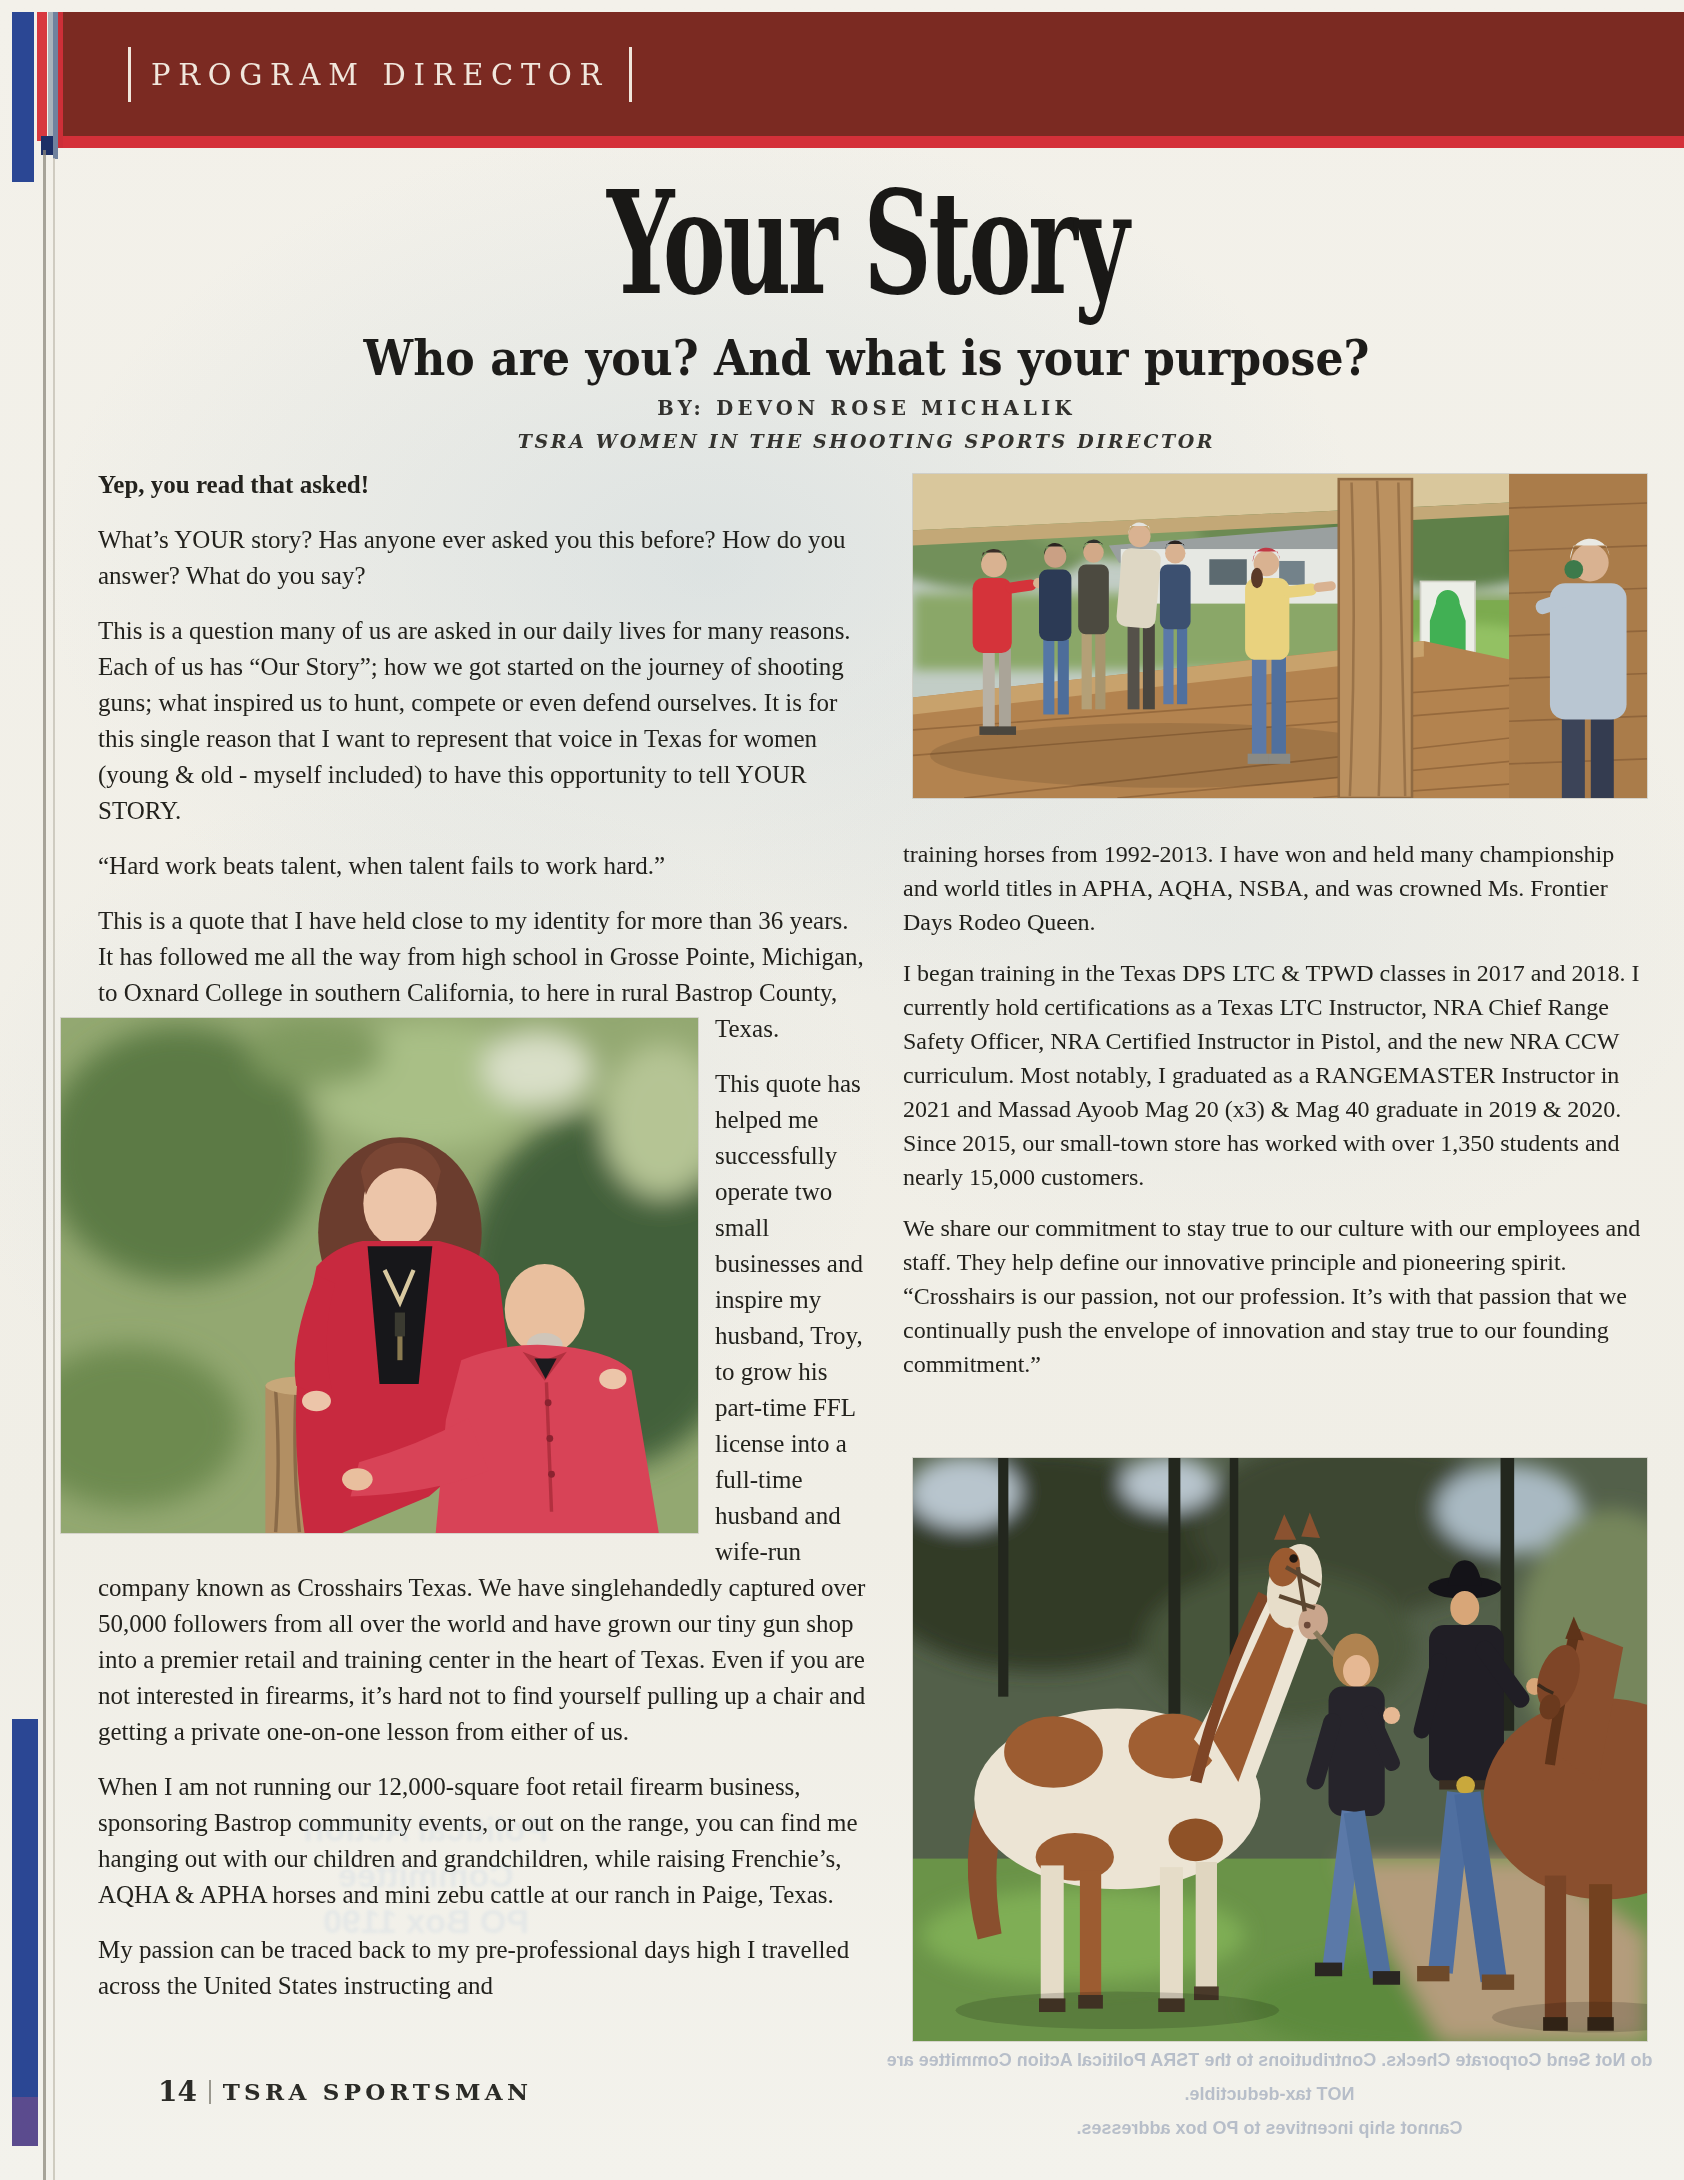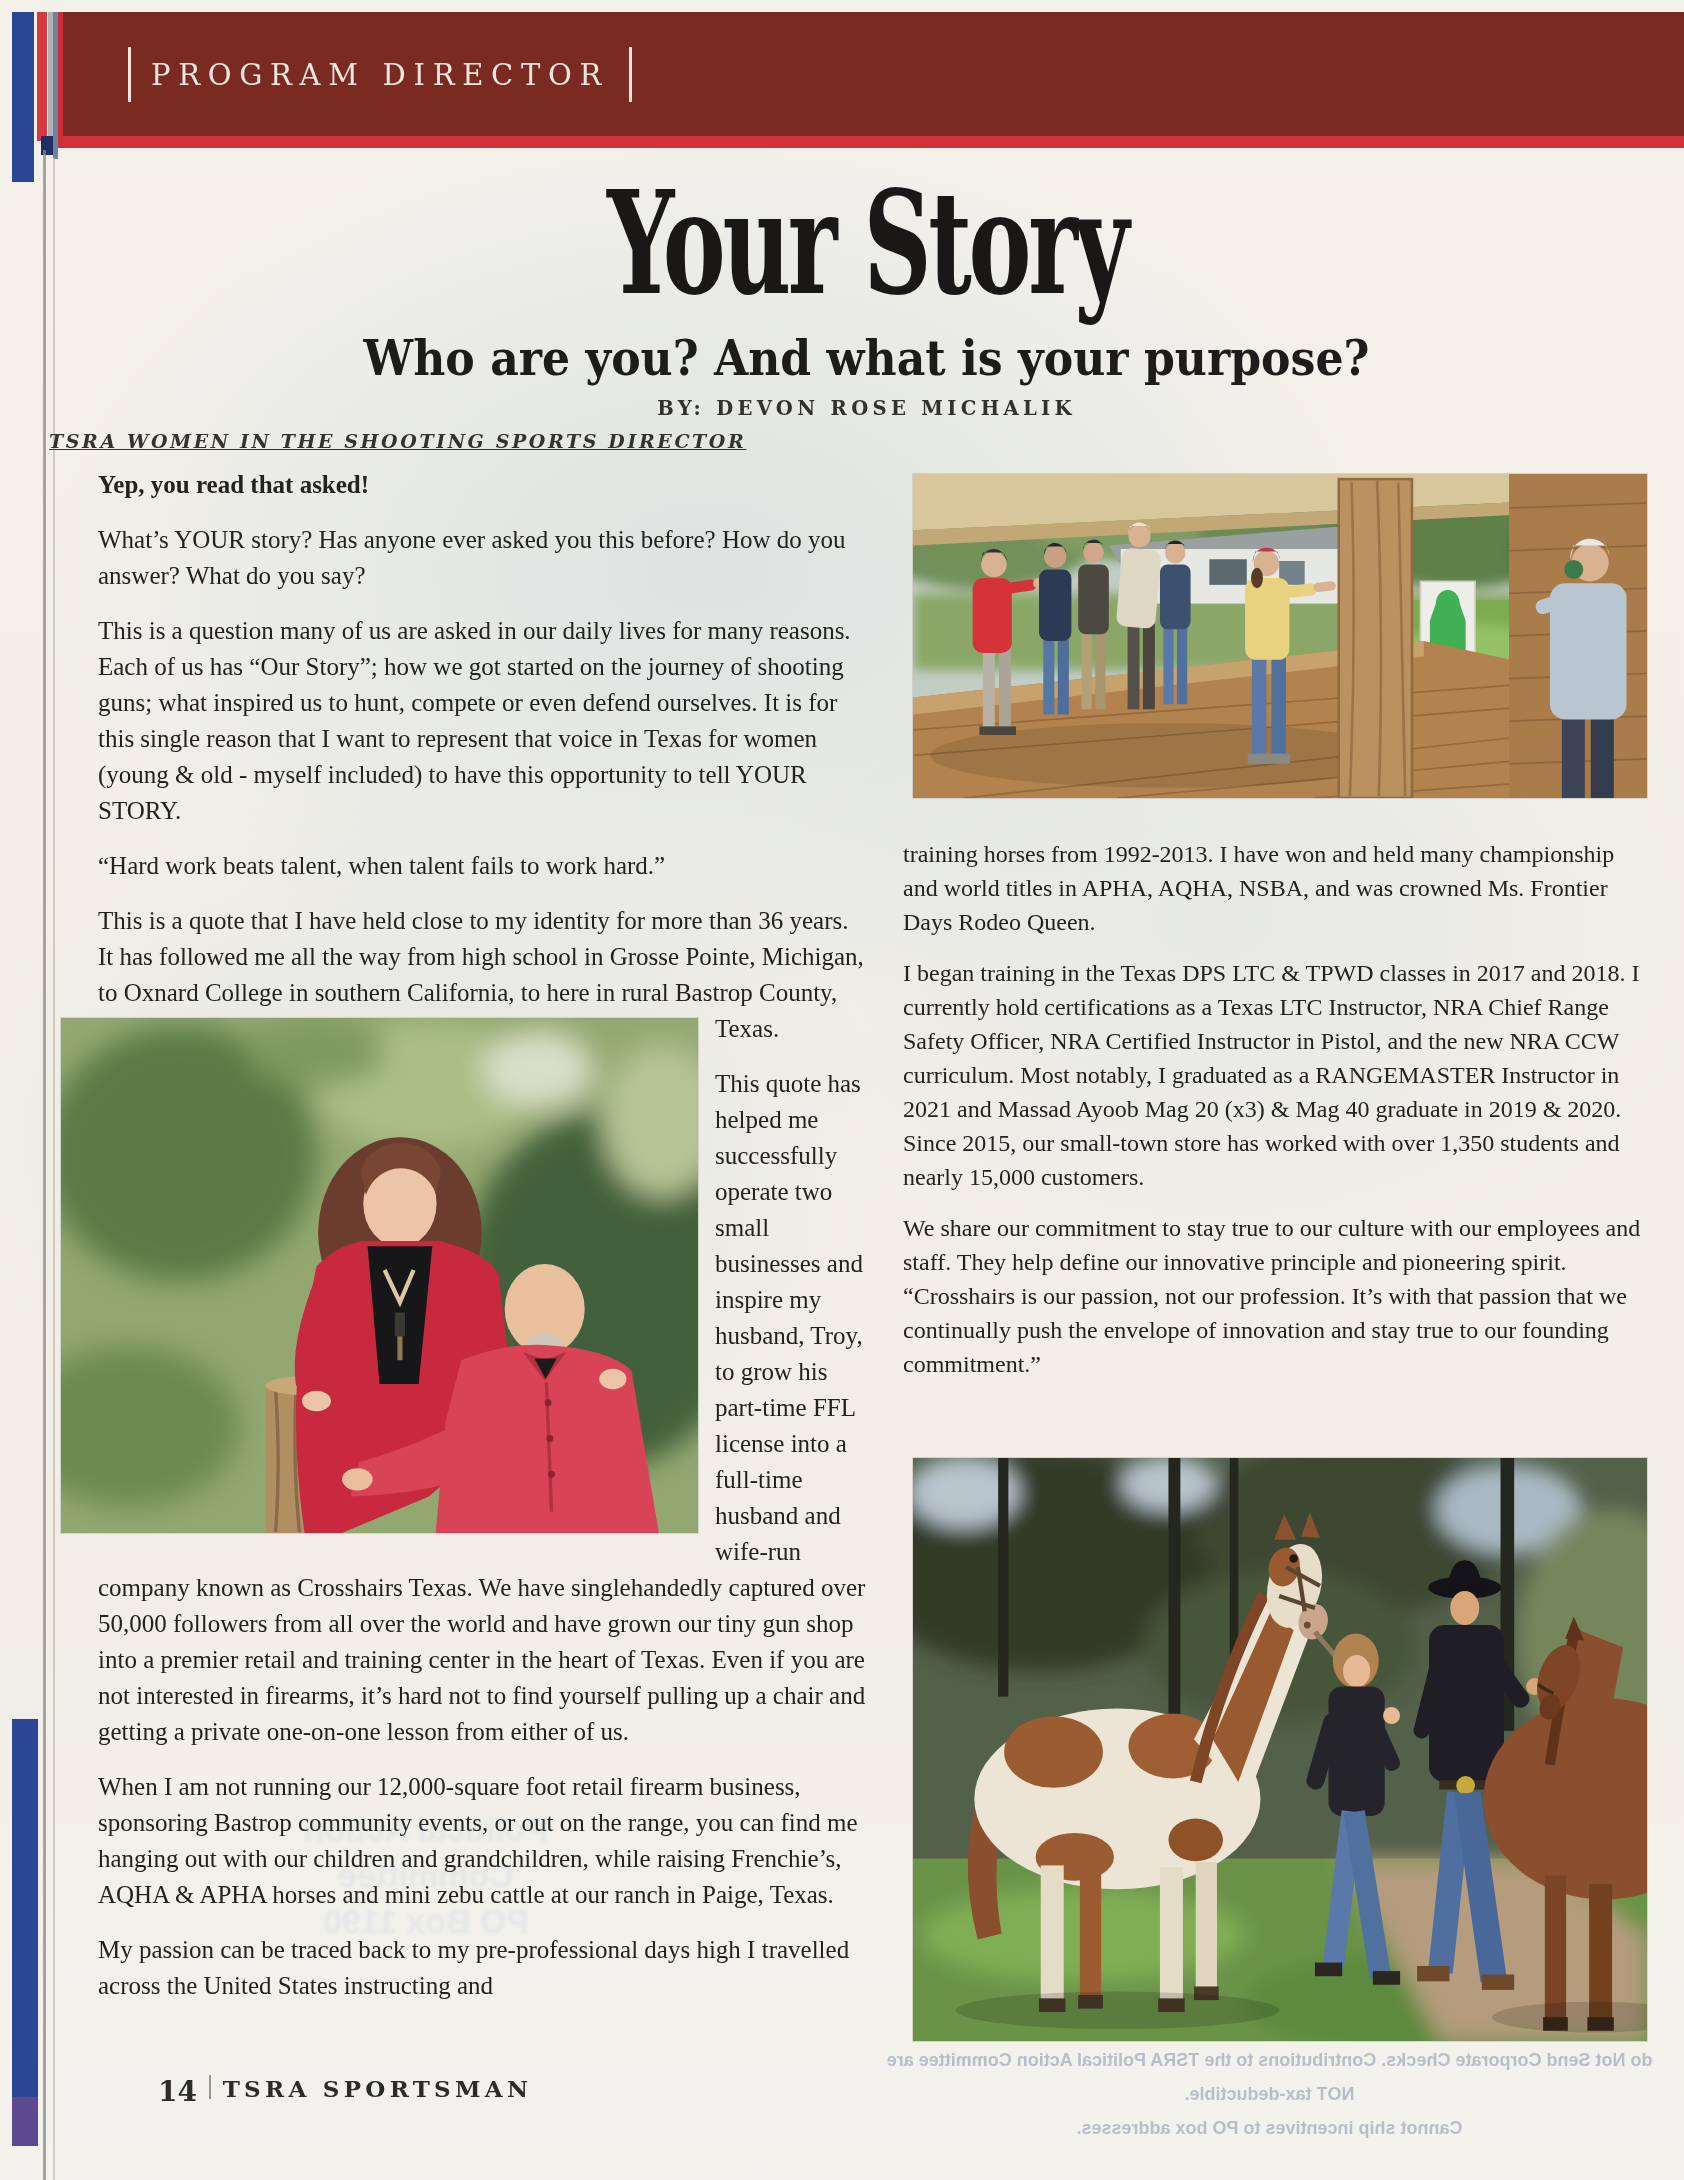--- a/index.html
+++ b/index.html
@@ -48,22 +48,22 @@
   .subtitle{
     position:absolute;left:49px;top:330px;width:1635px;text-align:center;
     font-family:"DejaVu Serif",serif;font-weight:700;font-size:48px;color:#1d1c1a;
     transform:scaleX(.92);transform-origin:50% 50%;white-space:nowrap;
   }
   .byline{
     position:absolute;left:49px;top:397px;width:1635px;text-align:center;
     font-family:"DejaVu Serif",serif;font-weight:700;font-size:19.6px;letter-spacing:4.3px;color:#32312e;
   }
   .byline2{
-    position:absolute;left:49px;top:430px;width:1635px;text-align:left;
-    font-family:"DejaVu Serif",serif;font-weight:700;font-style:italic;font-size:19px;letter-spacing:2.6px;color:#34332f;text-decoration:underline;
+    position:absolute;left:49px;top:430px;width:1635px;text-align:center;
+    font-family:"DejaVu Serif",serif;font-weight:700;font-style:italic;font-size:19px;letter-spacing:2.6px;color:#34332f;
   }
   
   .left-col{
     position:absolute;left:98px;top:467px;width:771px;
     font-size:25px;line-height:36px;color:var(--ink,#23221d);
   }
   .left-col p{margin:0 0 19px 0;}
   .left-col .lead{font-weight:700;}
   .right-col{
     position:absolute;left:903px;top:826px;width:743px;
@@ -75,21 +75,21 @@
   .photo svg{display:block;width:100%;height:100%;}
   .photo-top{position:absolute;left:913px;top:474px;width:734px;height:324px;}
   .photo-bottom{position:absolute;left:913px;top:1458px;width:734px;height:583px;}
   .photo-float{
     float:left;width:637px;height:515px;margin:6.8px 17px 12px -37px;
     background:#fff;box-shadow:0 0 0 0.9px rgba(190,188,178,.6);
   }
   .photo-float svg{display:block;width:100%;height:100%;}
   
   .footer{
-    position:absolute;left:158px;top:2075px;display:flex;gap:12px;
+    position:absolute;left:158px;top:2075px;display:flex;align-items:center;gap:12px;
     font-family:"DejaVu Serif",serif;font-weight:700;color:#2b2b27;
   }
   .footer .num{font-size:28px;}
   .footer .sep{width:1.7px;height:24px;background:#9a988e;}
   .footer .pub{font-size:23px;letter-spacing:4.3px;}
   
   .bleed{
     position:absolute;left:886px;top:2043px;width:767px;text-align:center;
     transform:scaleX(-1);font-family:"Liberation Sans",sans-serif;font-weight:700;
     font-size:18px;line-height:34px;color:#7d8ca8;opacity:.5;filter:blur(0.5px);

